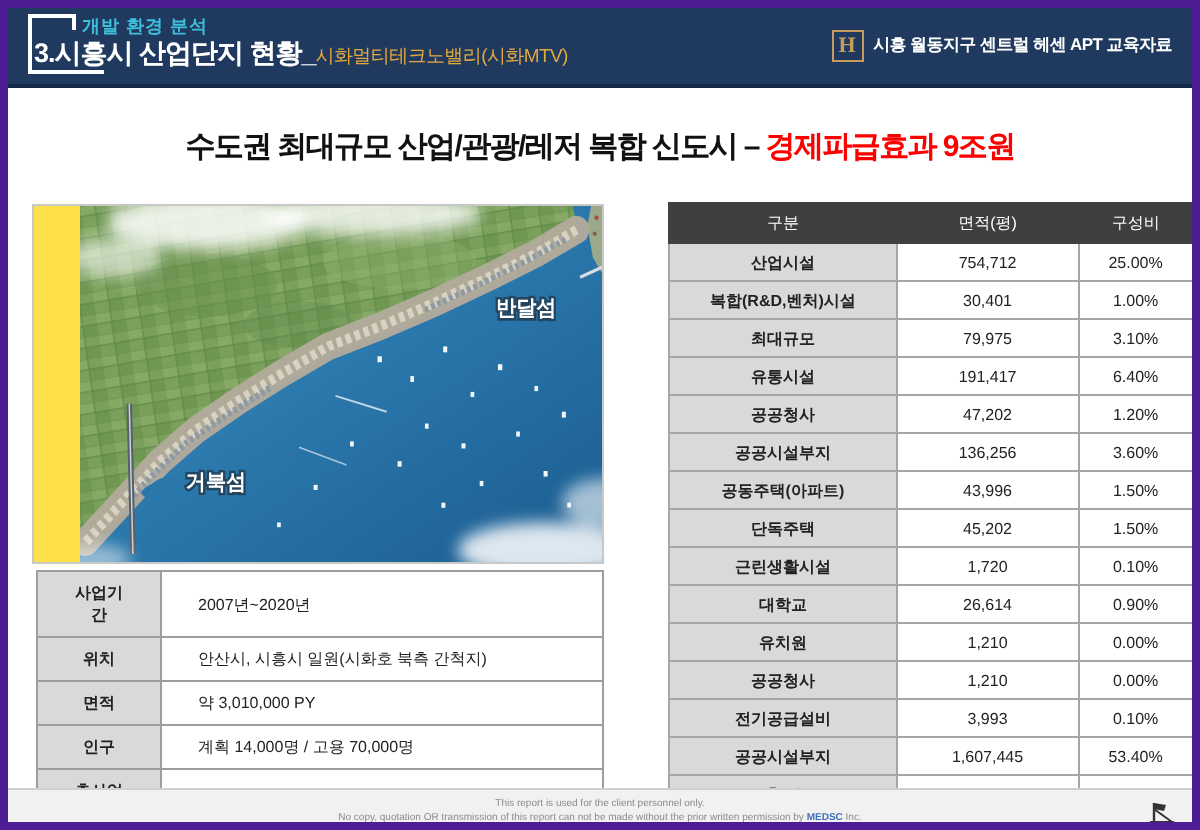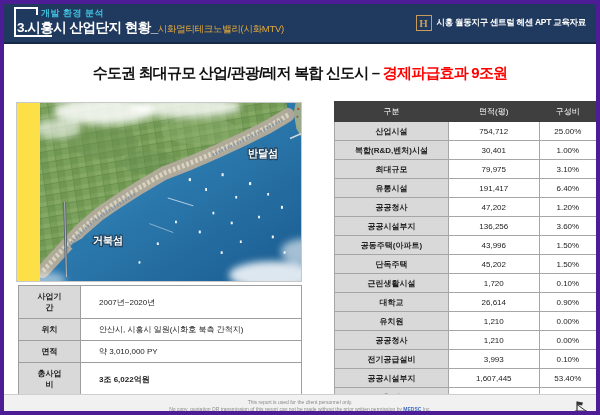--- a/index.html
+++ b/index.html
@@ -161,20 +161,24 @@
         <td class="val">2007년~2020년</td>
       </tr>
       <tr>
         <td class="lbl">위치</td>
         <td class="val">안산시, 시흥시 일원(시화호 북측 간척지)</td>
       </tr>
       <tr>
         <td class="lbl">면적</td>
         <td class="val">약 3,010,000 PY</td>
       </tr>
+      <tr>
+        <td class="lbl">인구</td>
+        <td class="val">계획 14,000명 / 고용 70,000명</td>
+      </tr>
       <tr class="total">
         <td class="lbl">총사업비</td>
         <td class="val">3조 6,022억원</td>
       </tr>
     </tbody>
   </table>
 
   <table class="area-table">
     <thead>
       <tr>

